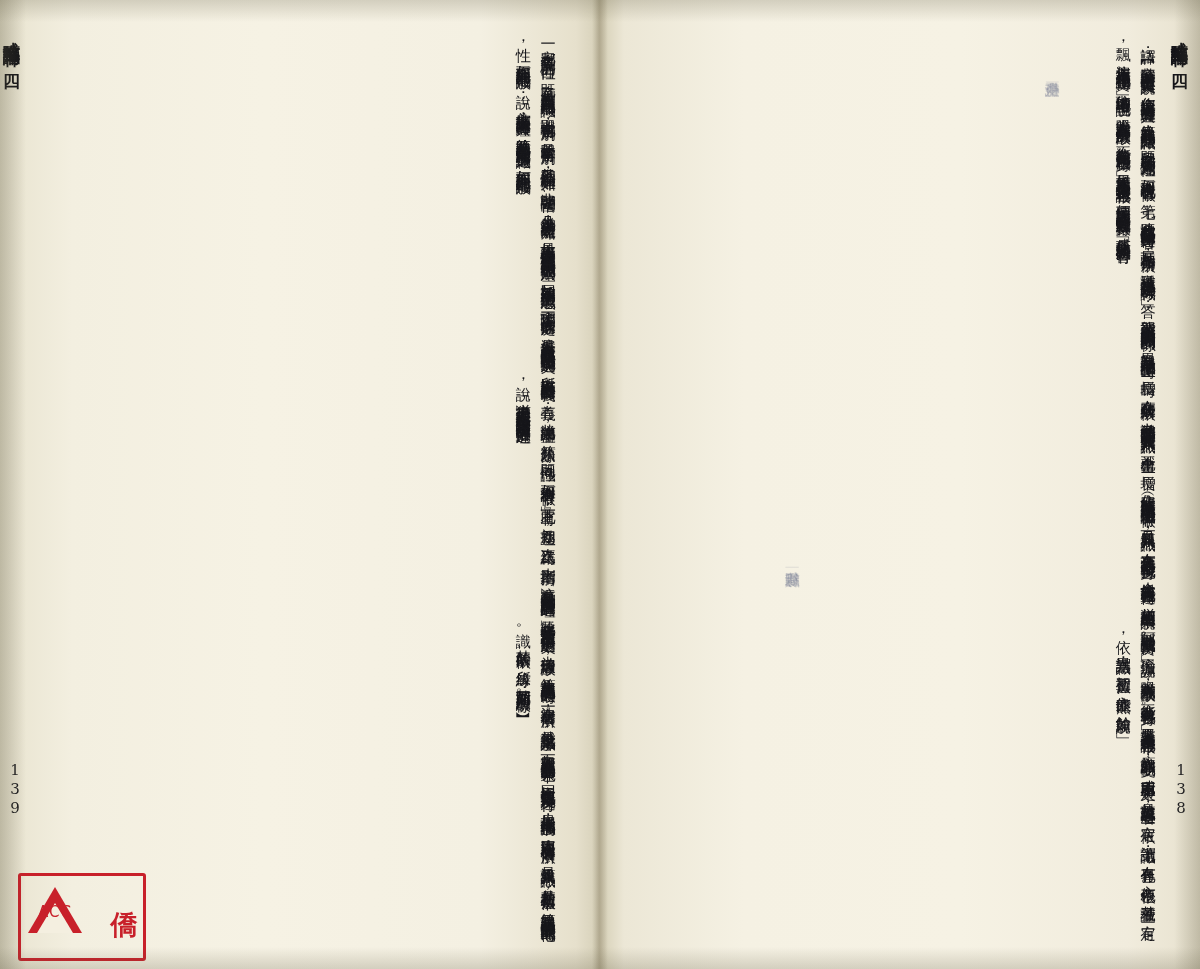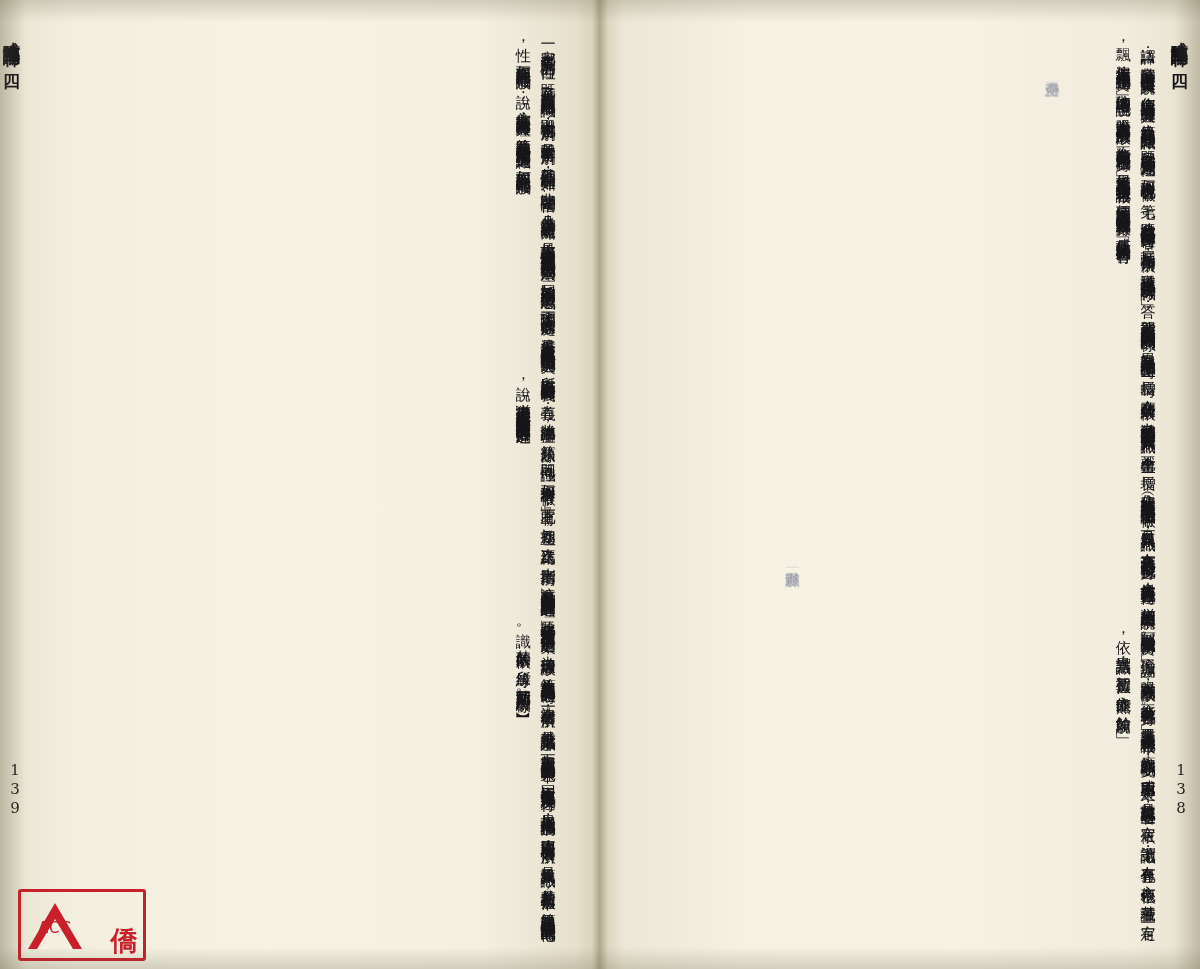--- a/index.html
+++ b/index.html
@@ -138,21 +138,21 @@
   }
   #ghost-1 { top: 560px; right: 300px; width: 120px; }
   #ghost-2 { top: 70px;  right: 60px; width: 100px; height: 260px; }
 
   
   .stamp {
     position: absolute;
     left: 18px;
     bottom: 8px;
     width: 128px;
-    height: 72px;
+    height: 88px;
   }
   .stamp .box {
     position: absolute;
     inset: 0;
     border: 3px solid #c8202a;
     border-radius: 3px;
   }
   .stamp .tri {
     position: absolute;
     left: 10px;

